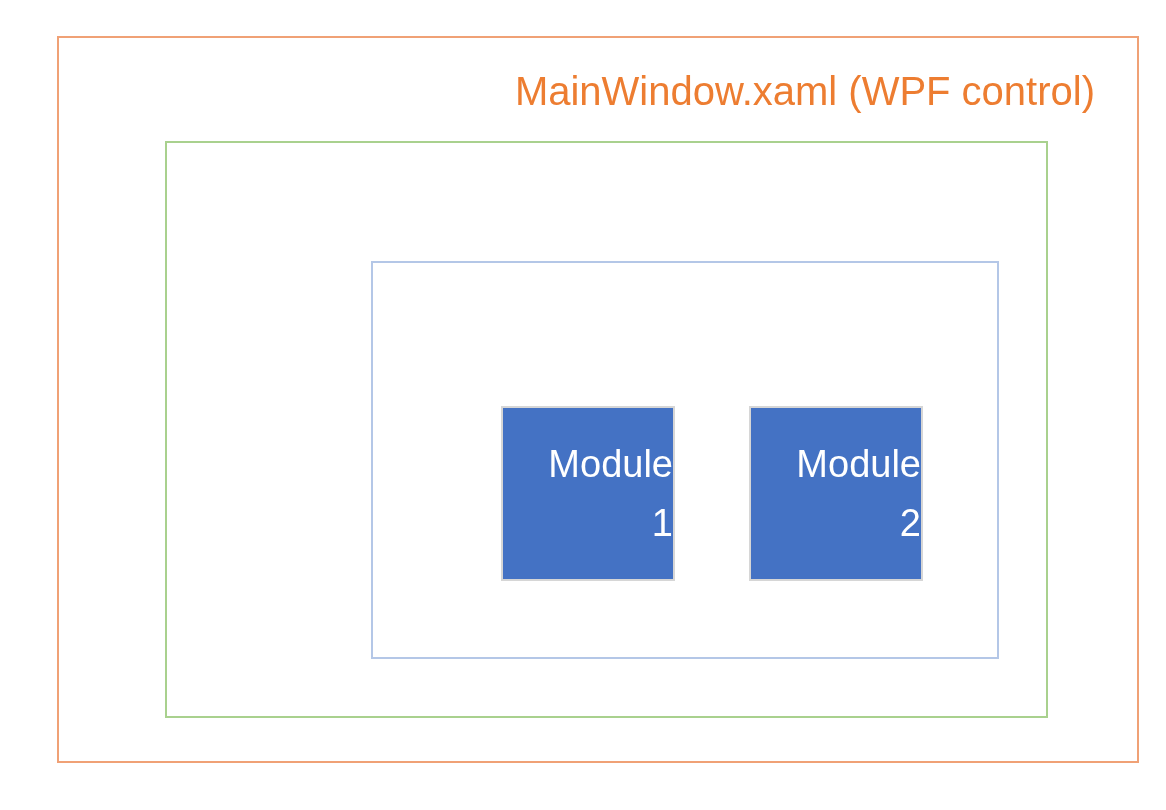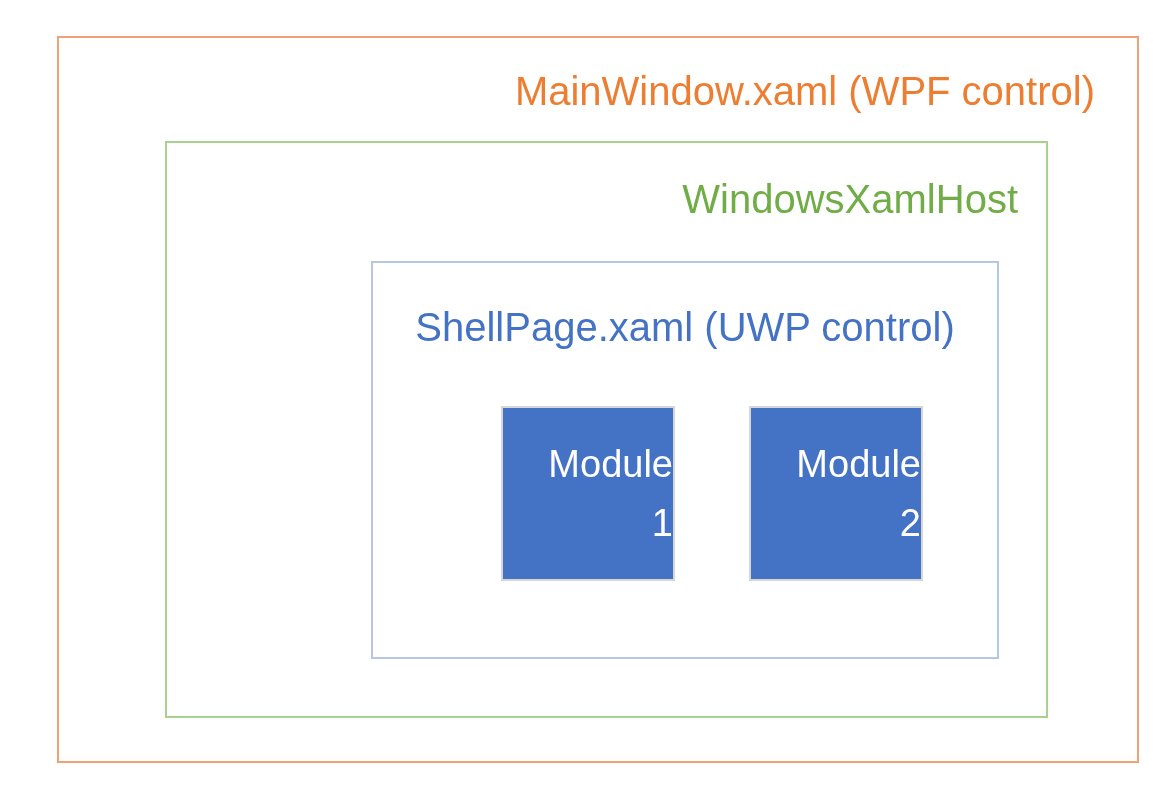--- a/index.html
+++ b/index.html
@@ -89,25 +89,23 @@
 <body>
 
 <div id="canvas">
 
   <div id="mainwindow-box" class="box">
 
     <div id="mainwindow-label">MainWindow.xaml (WPF control)</div>
 
     <div id="windowsxamlhost-box" class="box">
 
-      <div id="windowsxamlhost-label">WindowsXamlHost</div>
 
       <div id="shellpage-box" class="box">
 
-        <div id="shellpage-label">ShellPage.xaml (UWP control)</div>
 
         <div id="module-box-1" class="module-box">
           <span>Module</span>
           <span>1</span>
         </div>
 
         <div id="module-box-2" class="module-box">
           <span>Module</span>
           <span>2</span>
         </div>

